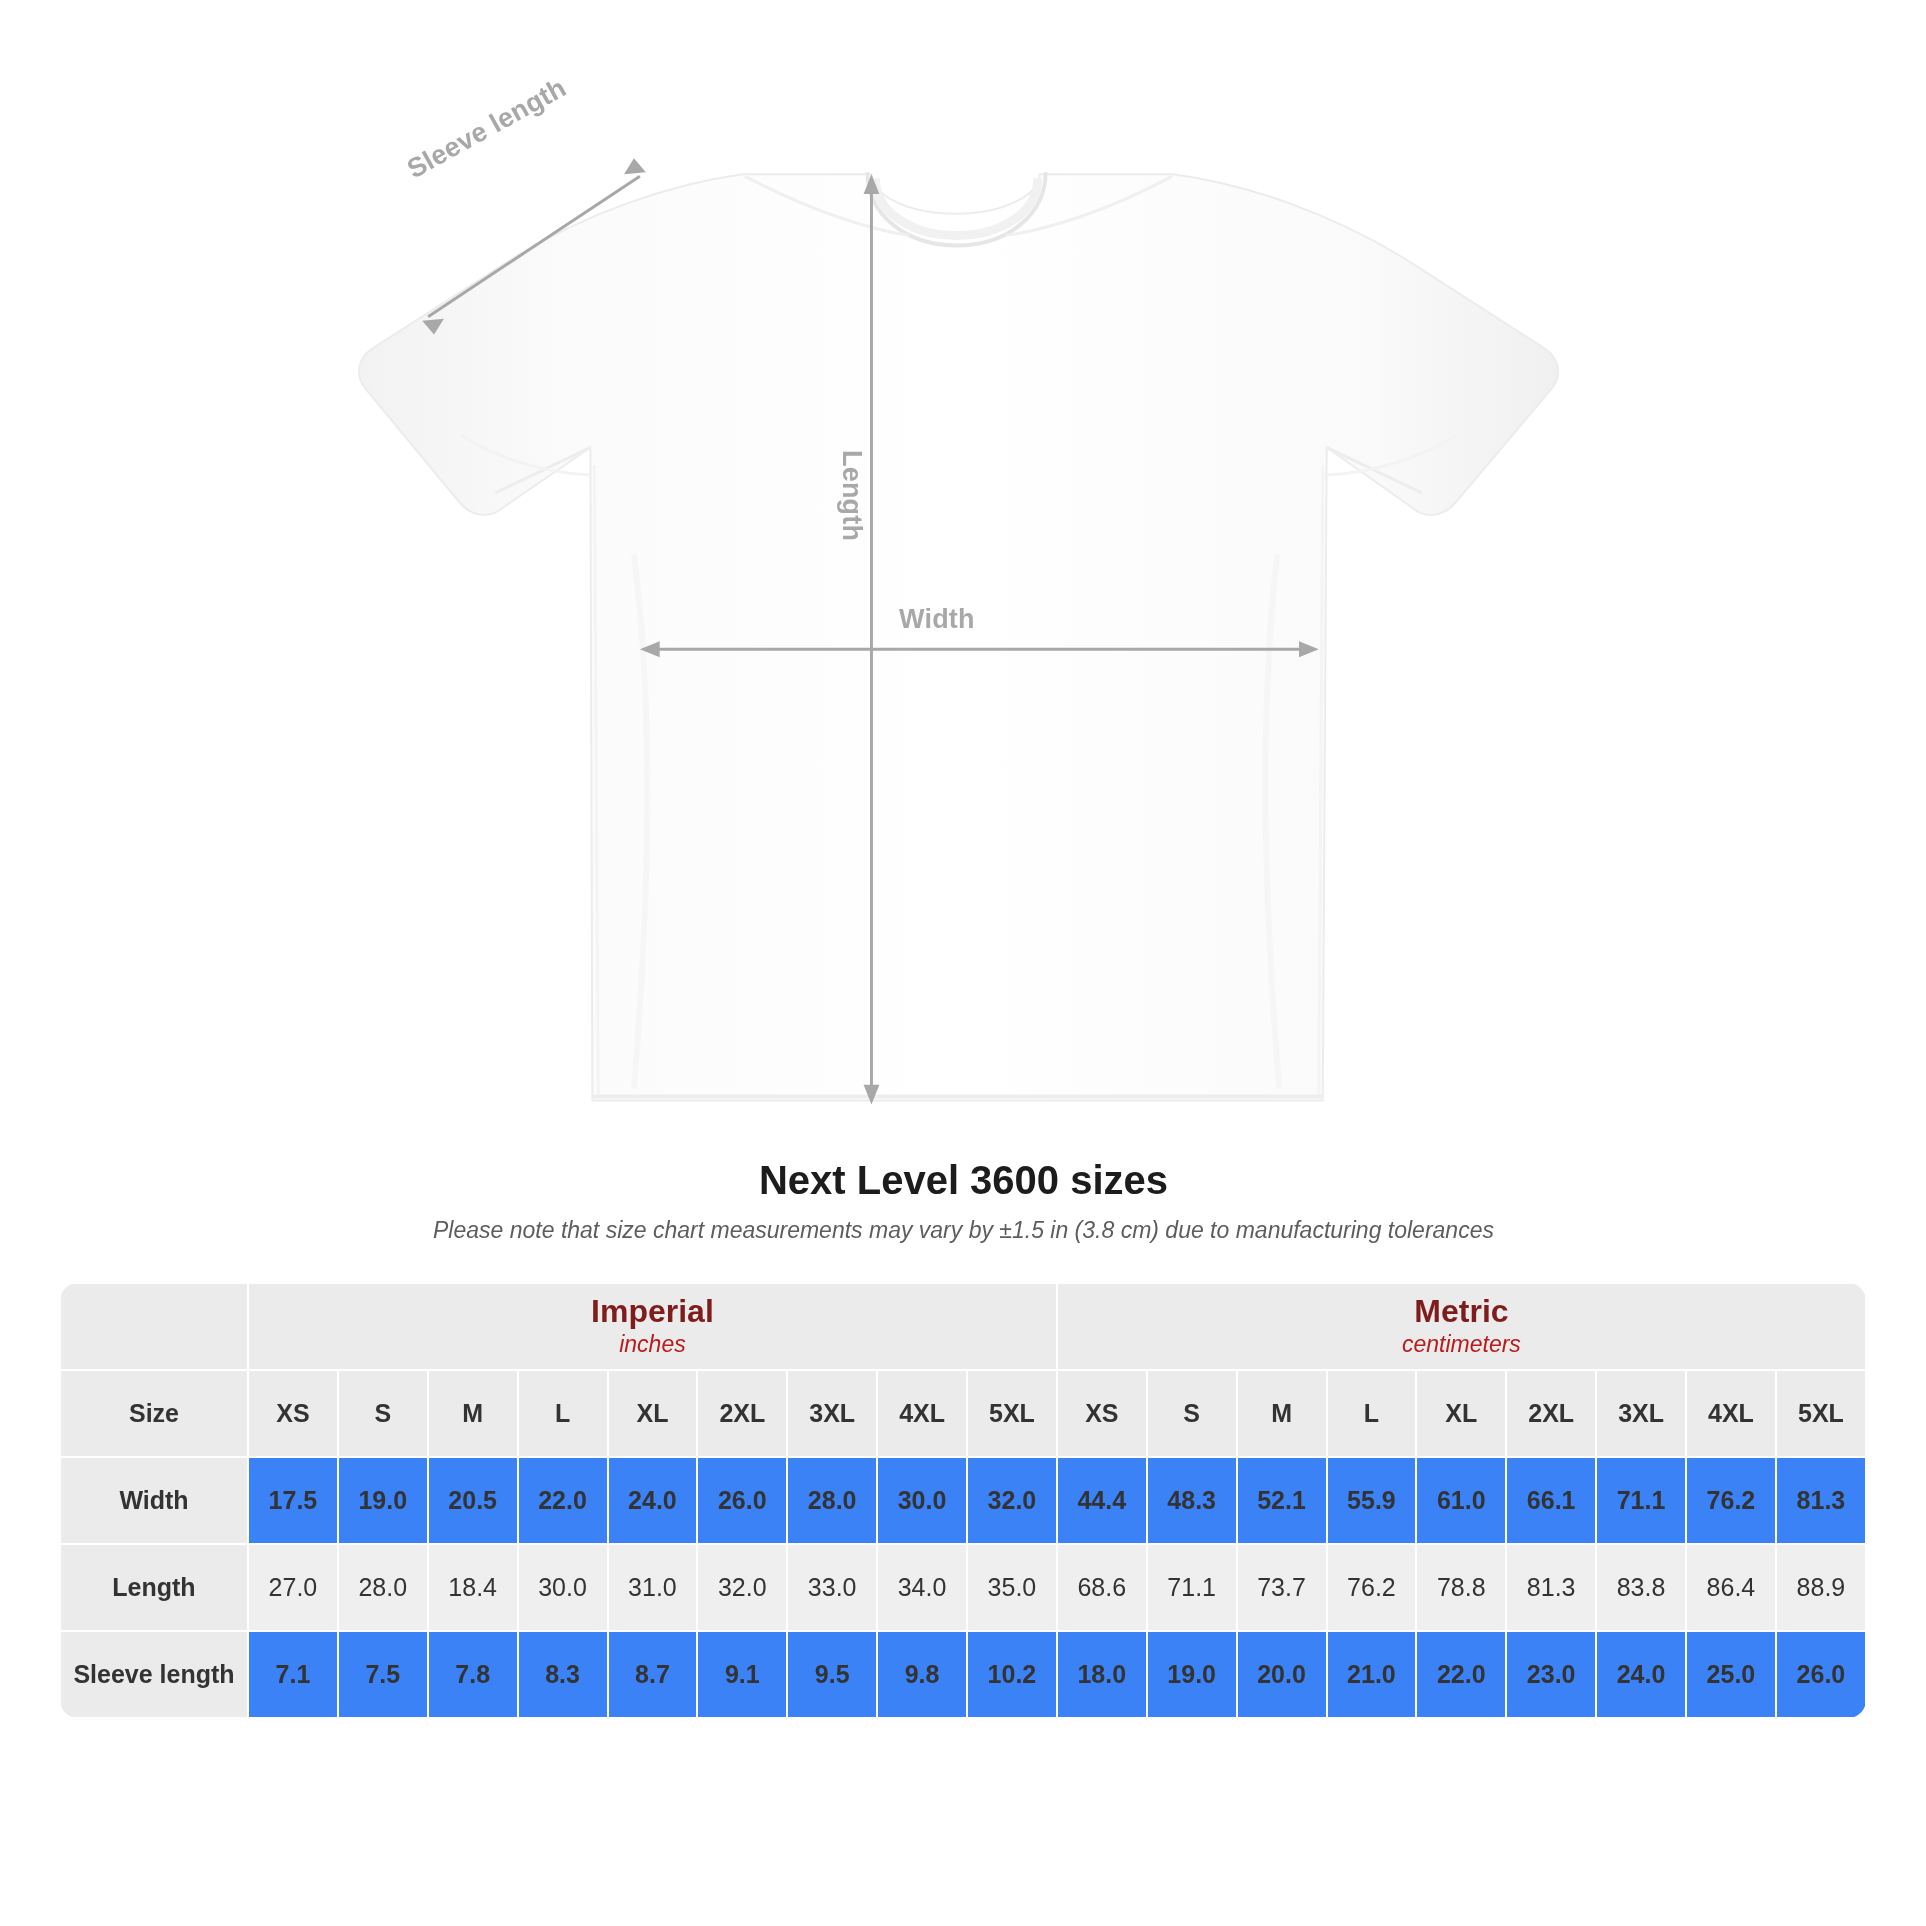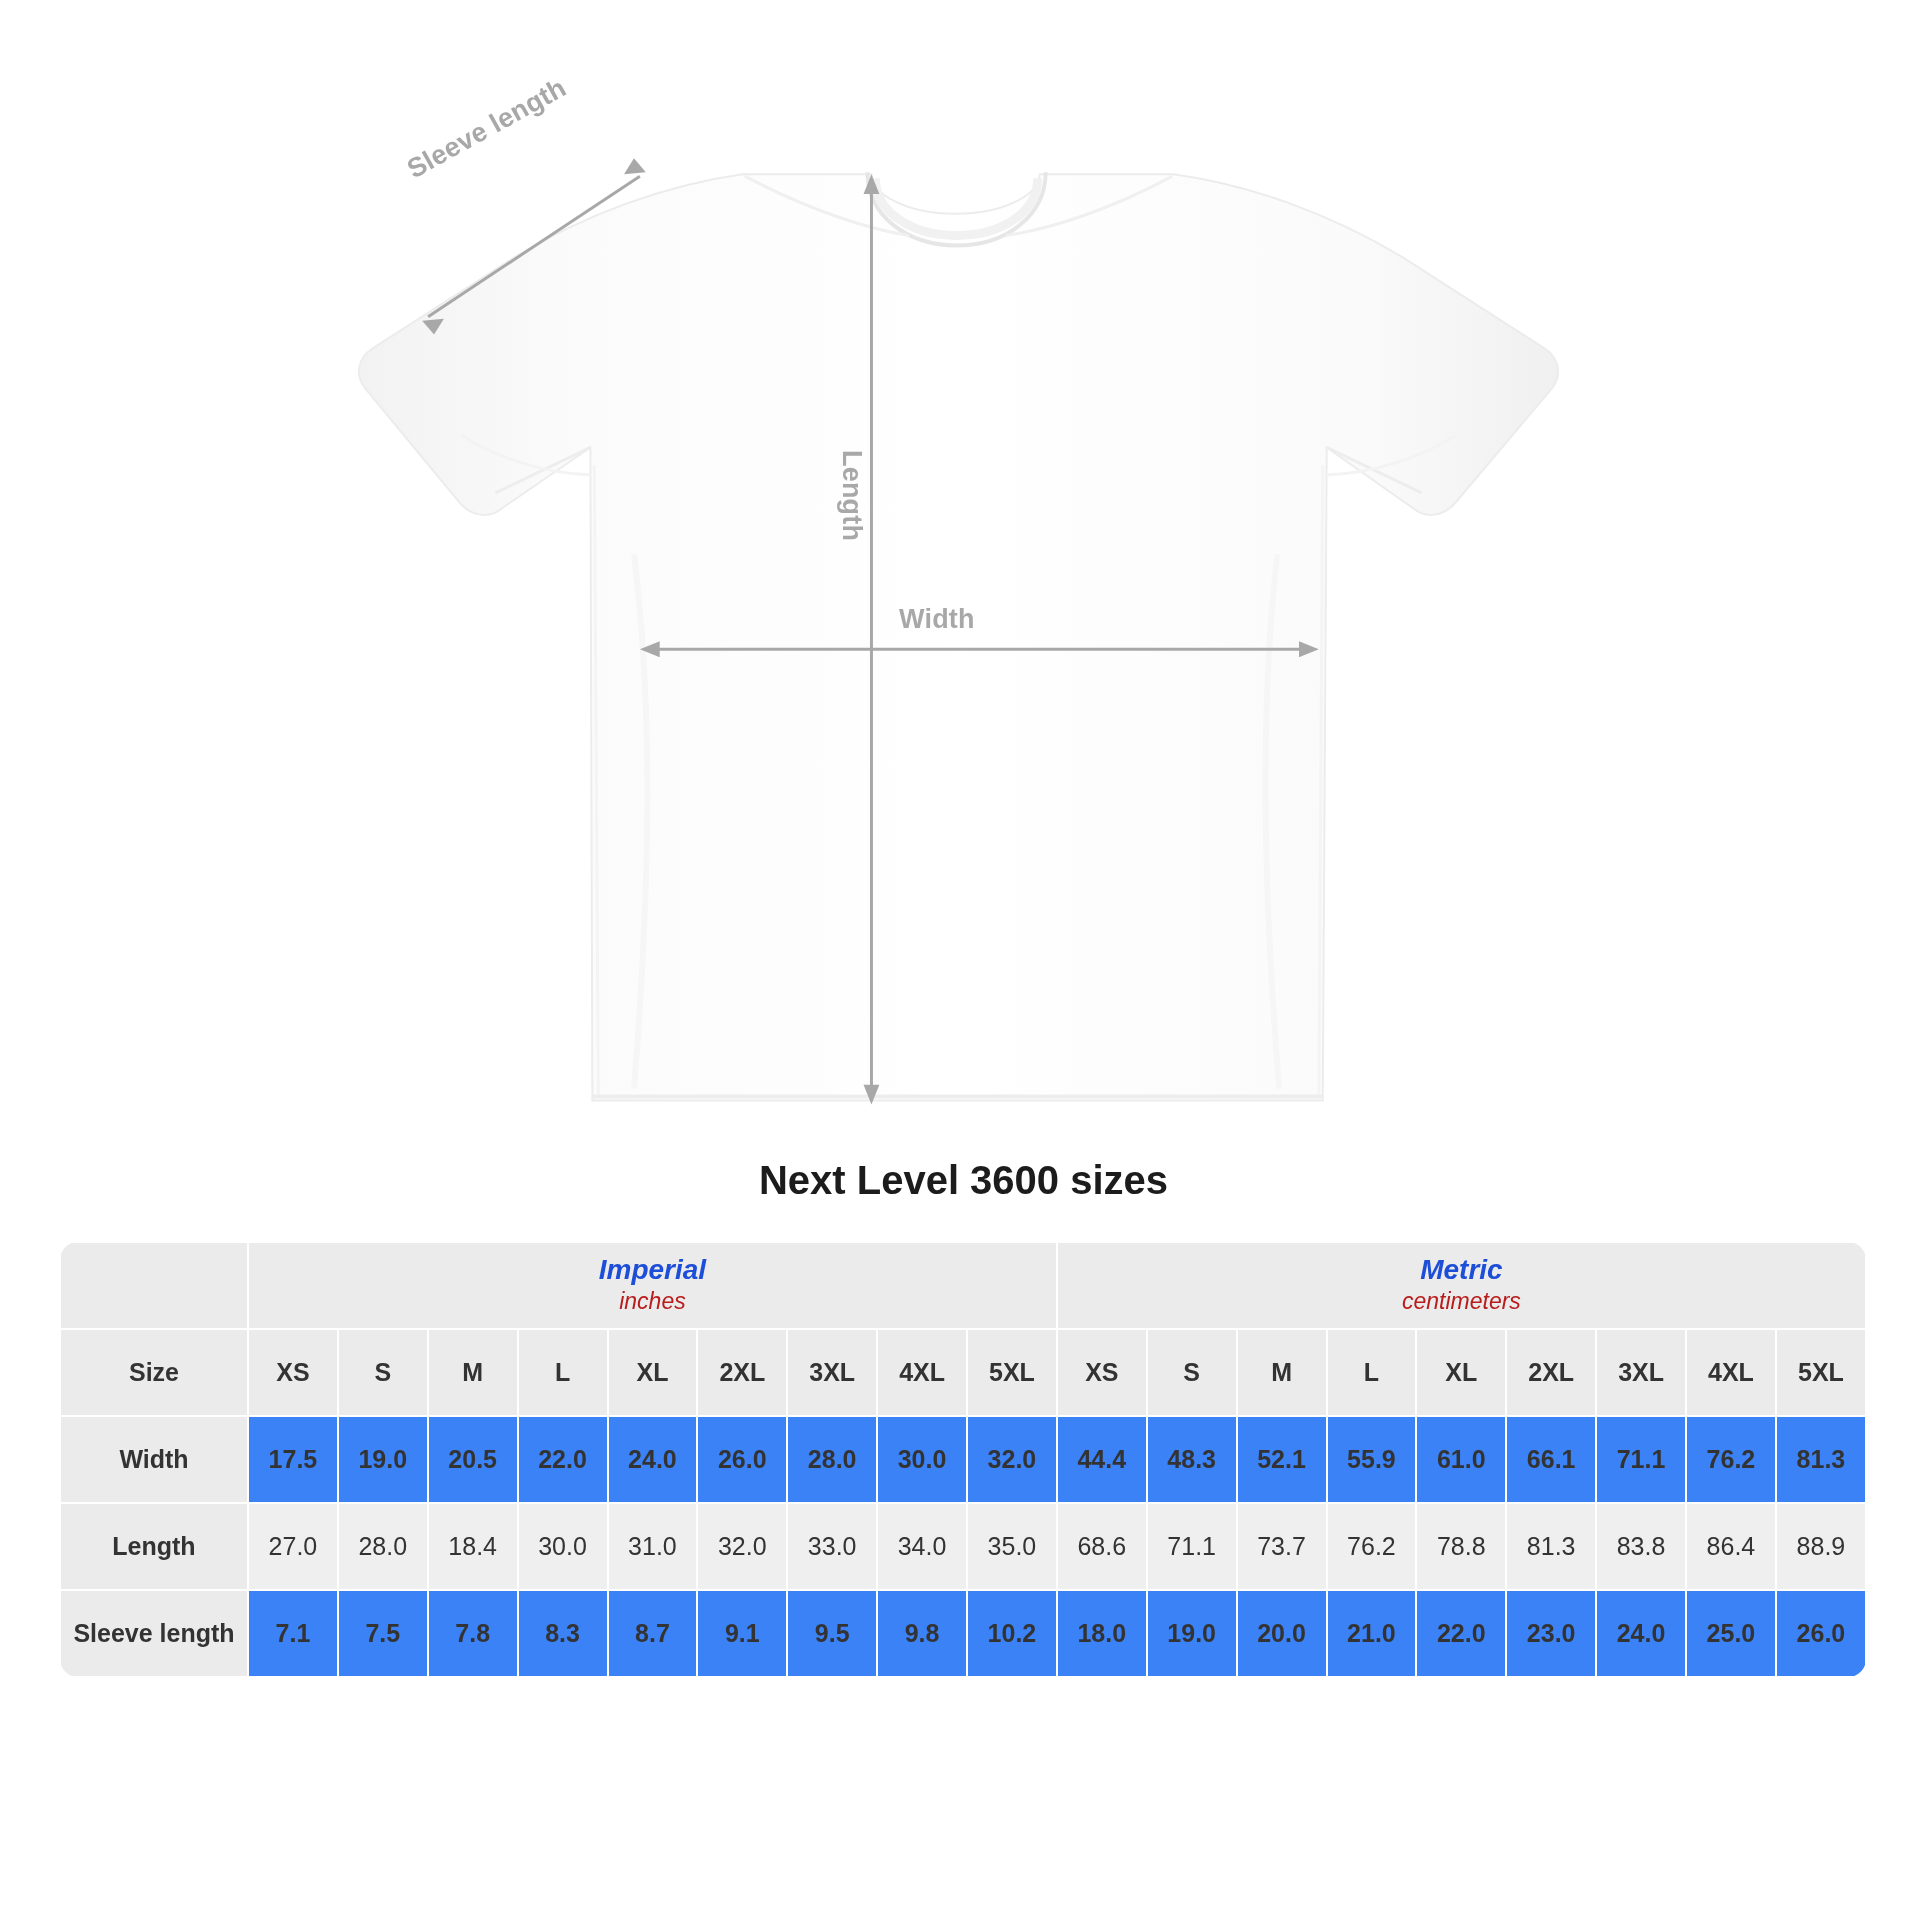--- a/index.html
+++ b/index.html
@@ -90,24 +90,23 @@
     color: #333333;
     padding: 0;
     height: 87px;
   }
   
   .unit-cell {
     background: #ebebeb;
     height: 127px;
   }
   .unit-name {
-    font-size: 28px;
-    font-style: italic;
-    font-weight: bold;
-    color: #1d4ed8;
+    font-size: 32px;
+    font-weight: bold;
+    color: #7f1d1d;
     line-height: 1.15;
   }
   .unit-sub {
     font-size: 23px;
     font-style: italic;
     color: #b91c1c;
     line-height: 1.3;
   }
   .hdr-row td {
     background: #ebebeb;
@@ -208,20 +207,21 @@
       <polygon points="652,174 630,176 640,160" fill="#a8a8a8"></polygon>
     </svg>
 
     <span class="meas-label sleeve">Sleeve length</span>
     <span class="meas-label length">Length</span>
     <span class="meas-label width">Width</span>
   </div>
 
   <div class="title-block">
     <h1 class="chart-title">Next Level 3600 sizes</h1>
+    <p class="chart-note">Please note that size chart measurements may vary by ±1.5 in (3.8 cm) due to manufacturing tolerances</p>
   </div>
 
   <div class="table-wrap">
     <table class="size-table">
       <tbody>
         <tr>
           <td class="corner first-col"></td>
           <td class="unit-cell" colspan="9">
             <div class="unit-name">Imperial</div>
             <div class="unit-sub">inches</div>

